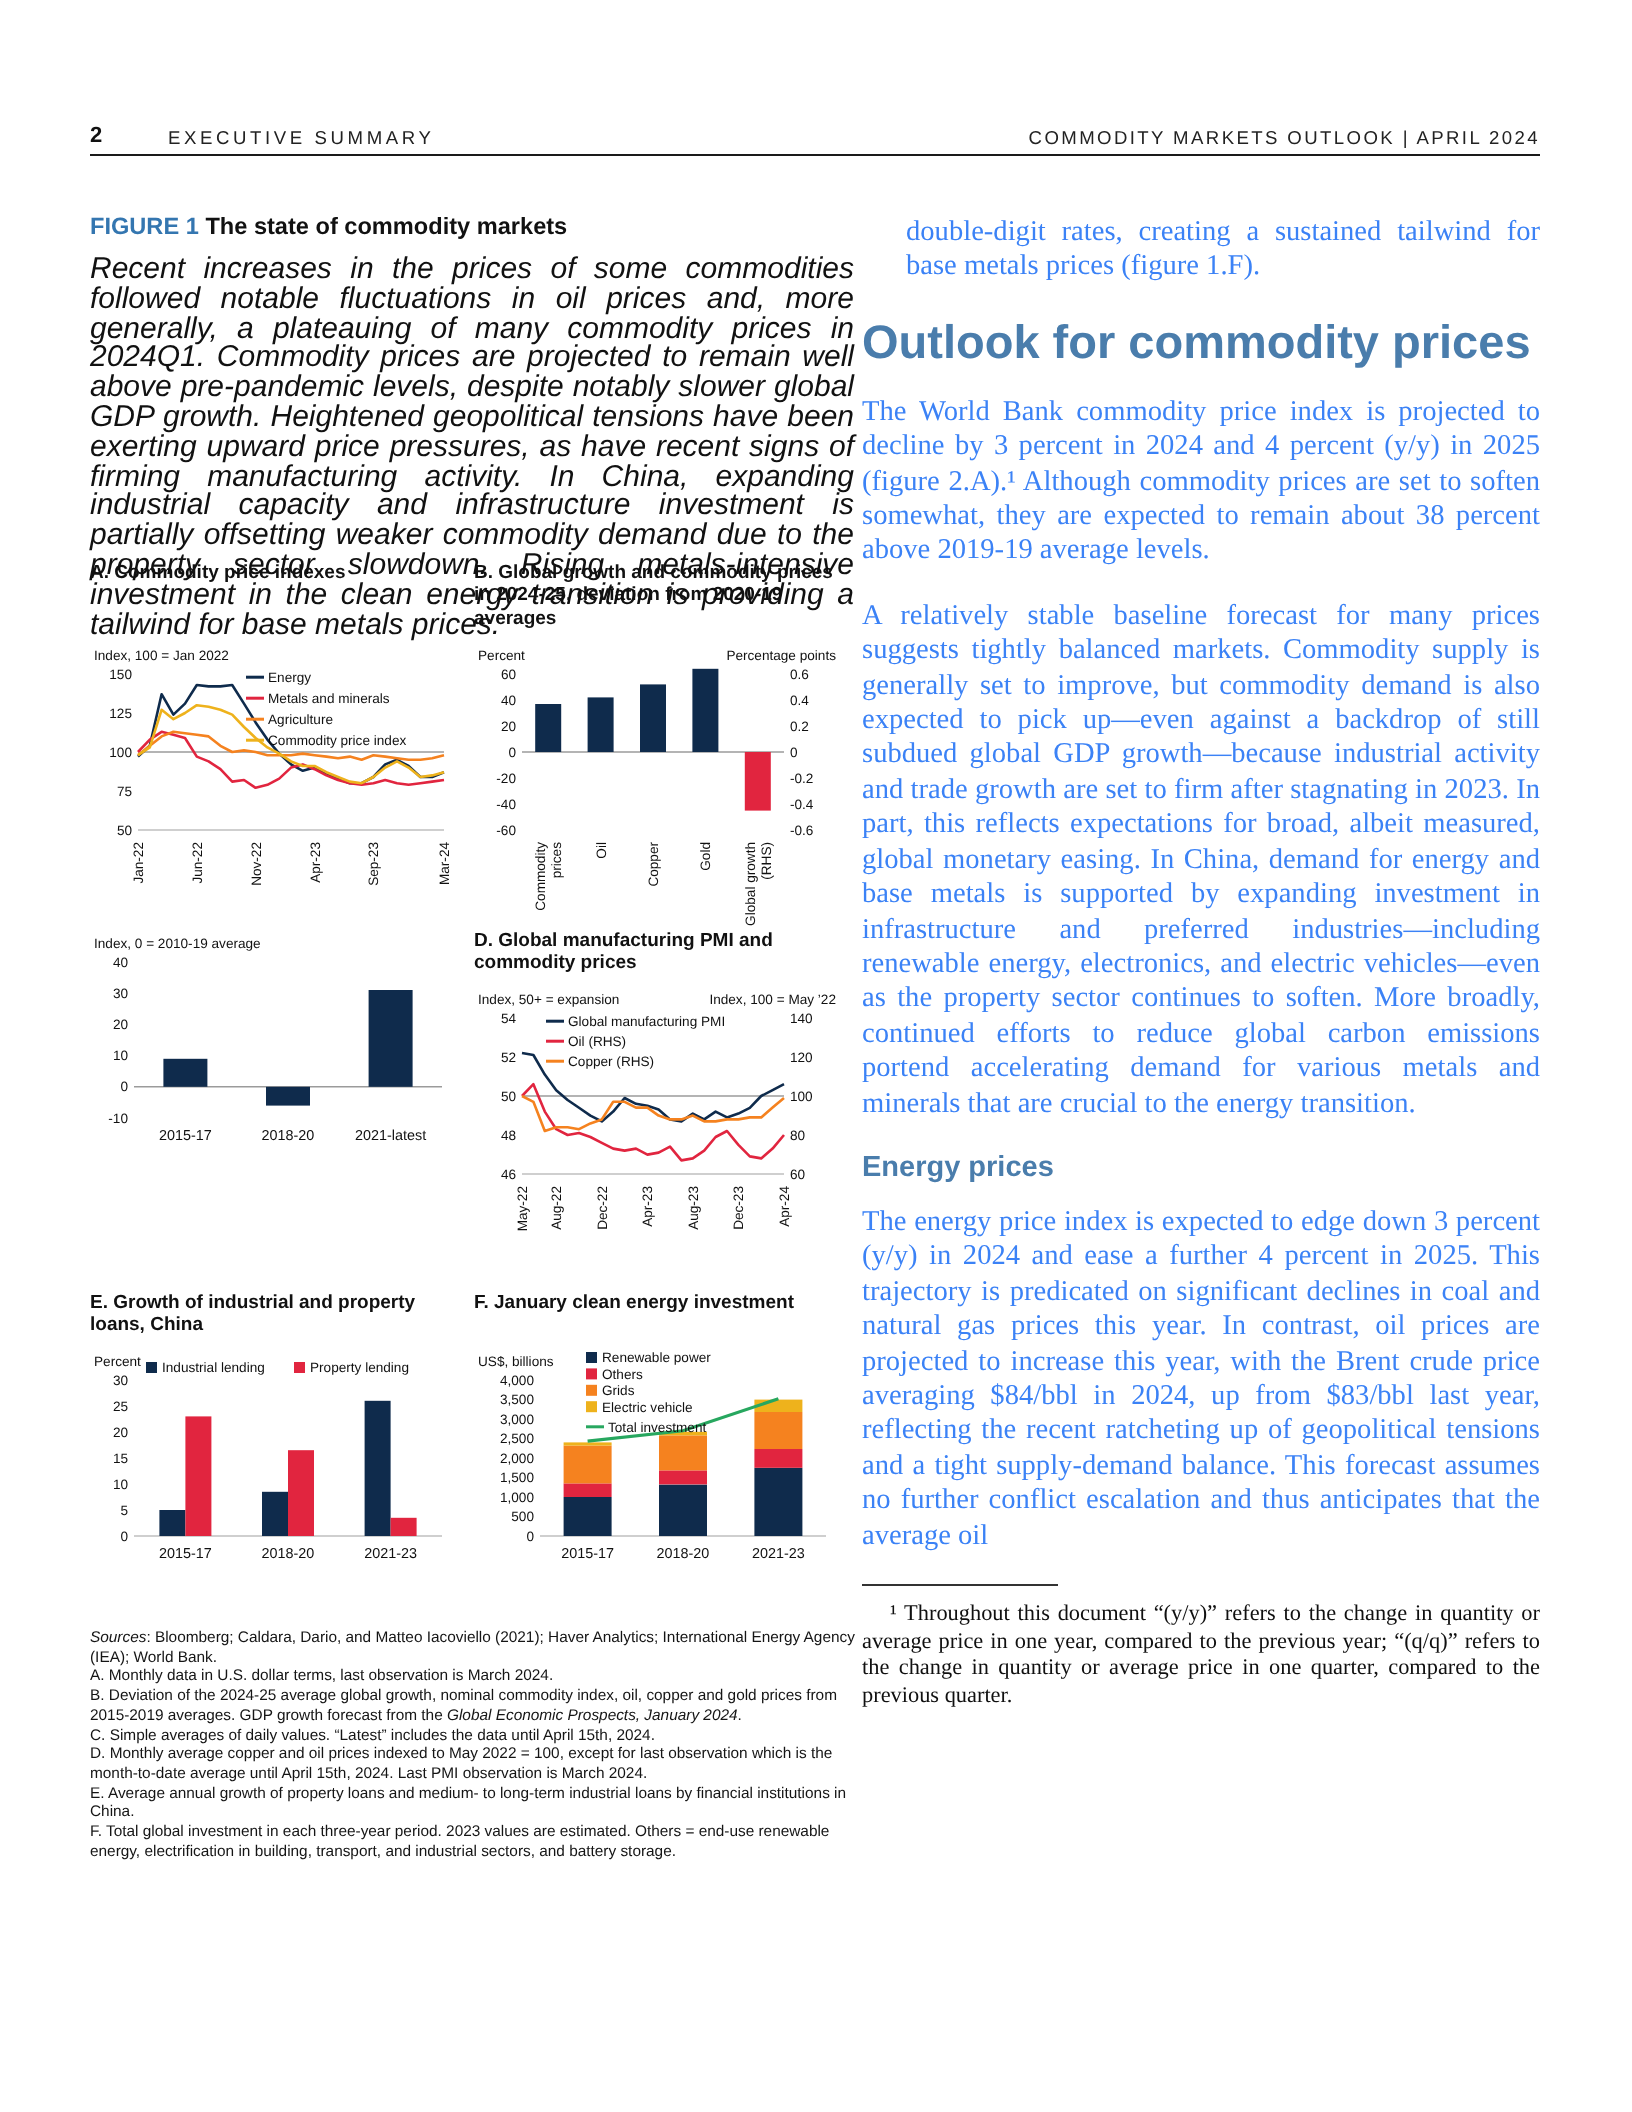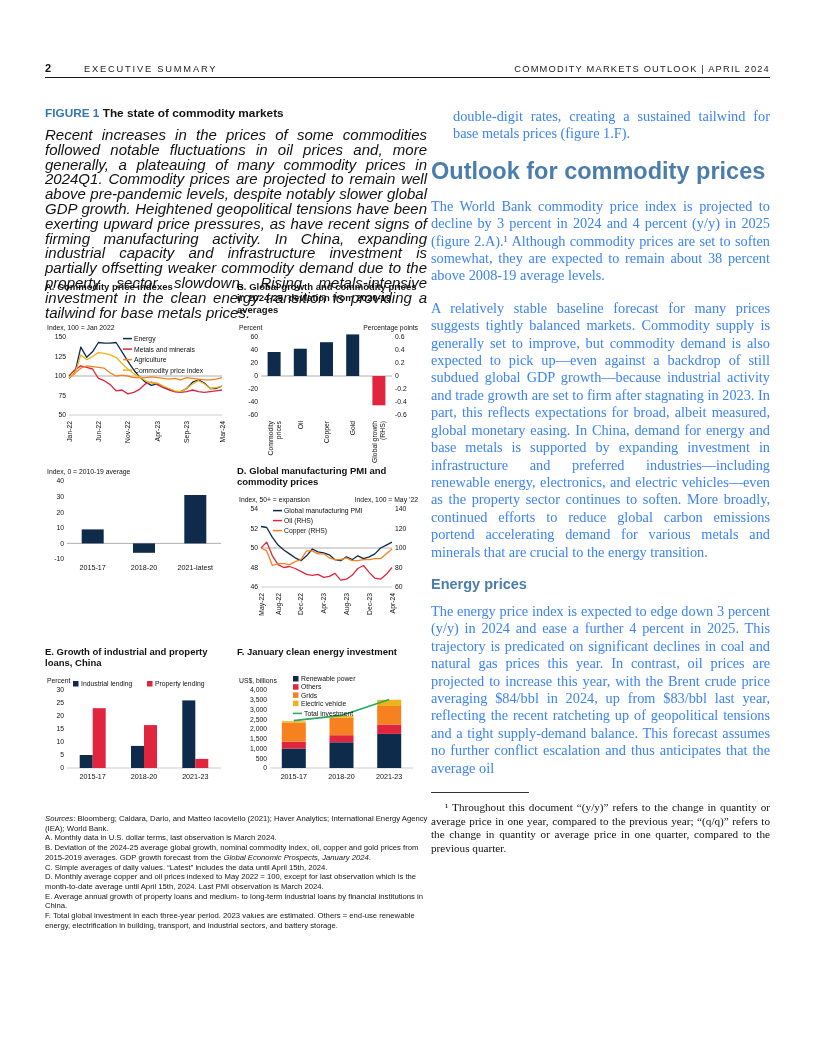--- a/index.html
+++ b/index.html
@@ -251,21 +251,21 @@
         <div class="note">C. Simple averages of daily values. “Latest” includes the data until April 15th, 2024.</div>
         <div class="note">D. Monthly average copper and oil prices indexed to May 2022 = 100, except for last observation which is the month-to-date average until April 15th, 2024. Last PMI observation is March 2024.</div>
         <div class="note">E. Average annual growth of property loans and medium- to long-term industrial loans by financial institutions in China.</div>
         <div class="note">F. Total global investment in each three-year period. 2023 values are estimated. Others = end-use renewable energy, electrification in building, transport, and industrial sectors, and battery storage.</div>
       </div>
   </div>
 
   <div class="rightcol">
     <p class="serif fragment">double-digit rates, creating a sustained tailwind for base metals prices (figure 1.F).</p>
     <div class="h1">Outlook for commodity prices</div>
-    <p class="serif para">The World Bank commodity price index is projected to decline by 3 percent in 2024 and 4 percent (y/y) in 2025 (figure 2.A).¹ Although commodity prices are set to soften somewhat, they are expected to remain about 38 percent above 2008-19 average levels.</p>
+    <p class="serif para">The World Bank commodity price index is projected to decline by 3 percent in 2024 and 4 percent (y/y) in 2025 (figure 2.A).¹ Although commodity prices are set to soften somewhat, they are expected to remain about 38 percent above 2019-19 average levels.</p>
     <p class="serif para">A relatively stable baseline forecast for many prices suggests tightly balanced markets. Commodity supply is generally set to improve, but commodity demand is also expected to pick up—even against a backdrop of still subdued global GDP growth—because industrial activity and trade growth are set to firm after stagnating in 2023. In part, this reflects expectations for broad, albeit measured, global monetary easing. In China, demand for energy and base metals is supported by expanding investment in infrastructure and preferred industries—including renewable energy, electronics, and electric vehicles—even as the property sector continues to soften. More broadly, continued efforts to reduce global carbon emissions portend accelerating demand for various metals and minerals that are crucial to the energy transition.</p>
     <div class="h2">Energy prices</div>
     <p class="serif para">The energy price index is expected to edge down 3 percent (y/y) in 2024 and ease a further 4 percent in 2025. This trajectory is predicated on significant declines in coal and natural gas prices this year. In contrast, oil prices are projected to increase this year, with the Brent crude price averaging $84/bbl in 2024, up from $83/bbl last year, reflecting the recent ratcheting up of geopolitical tensions and a tight supply-demand balance. This forecast assumes no further conflict escalation and thus anticipates that the average oil</p>
     <div class="fnrule"></div>
     <div class="footnote">¹ Throughout this document “(y/y)” refers to the change in quantity or average price in one year, compared to the previous year; “(q/q)” refers to the change in quantity or average price in one quarter, compared to the previous quarter.</div>
   </div>
 
 </div>
 
 </body></html>

